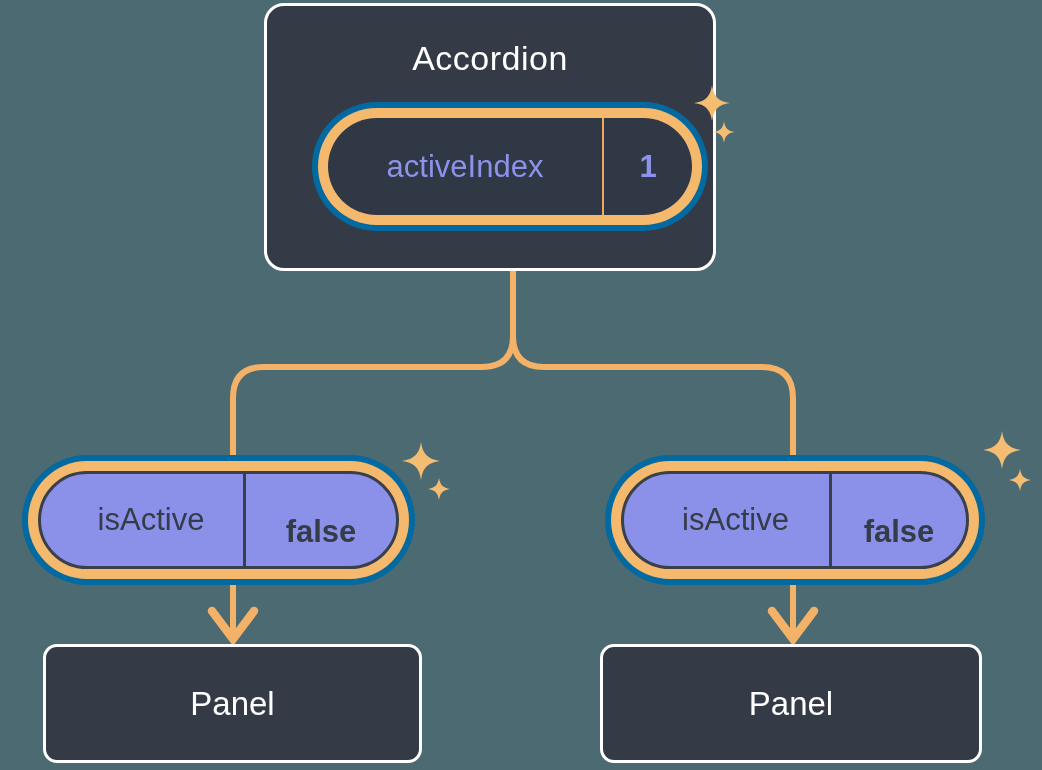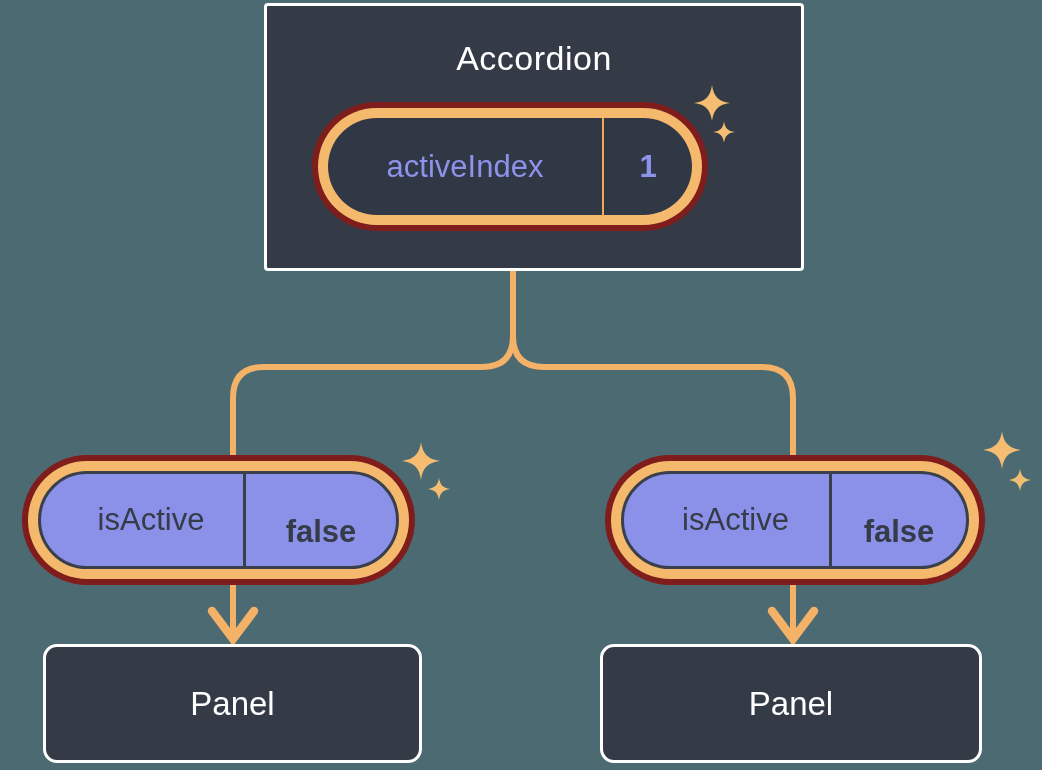--- a/index.html
+++ b/index.html
@@ -15,30 +15,30 @@
   svg.connectors{z-index:0;}
   svg.sparkles{z-index:3;}
 
   .node{
     position:absolute;
     background:#343B47;
     border:3px solid #FFFFFF;
     box-sizing:border-box;
     z-index:1;
   }
-  .accordion{left:264px;top:3px;width:540px;height:268px;border-radius:4px;}
+  .accordion{left:264px;top:3px;width:452px;height:268px;border-radius:20px;}
   .node-title{
     position:absolute;left:0;right:0;top:33px;
     text-align:center;font-size:34px;color:#FFFFFF;letter-spacing:.5px;
   }
 
   .pill-ring{
     position:absolute;
     border-radius:999px;
-    background:#7f1d1d;
+    background:#0369a1;
     padding:6px;
     box-sizing:border-box;
     z-index:1;
   }
   .pill-ring-inner{
     background:#F5B96D;
     border-radius:999px;
     padding:10px;
     height:100%;
     box-sizing:border-box;

